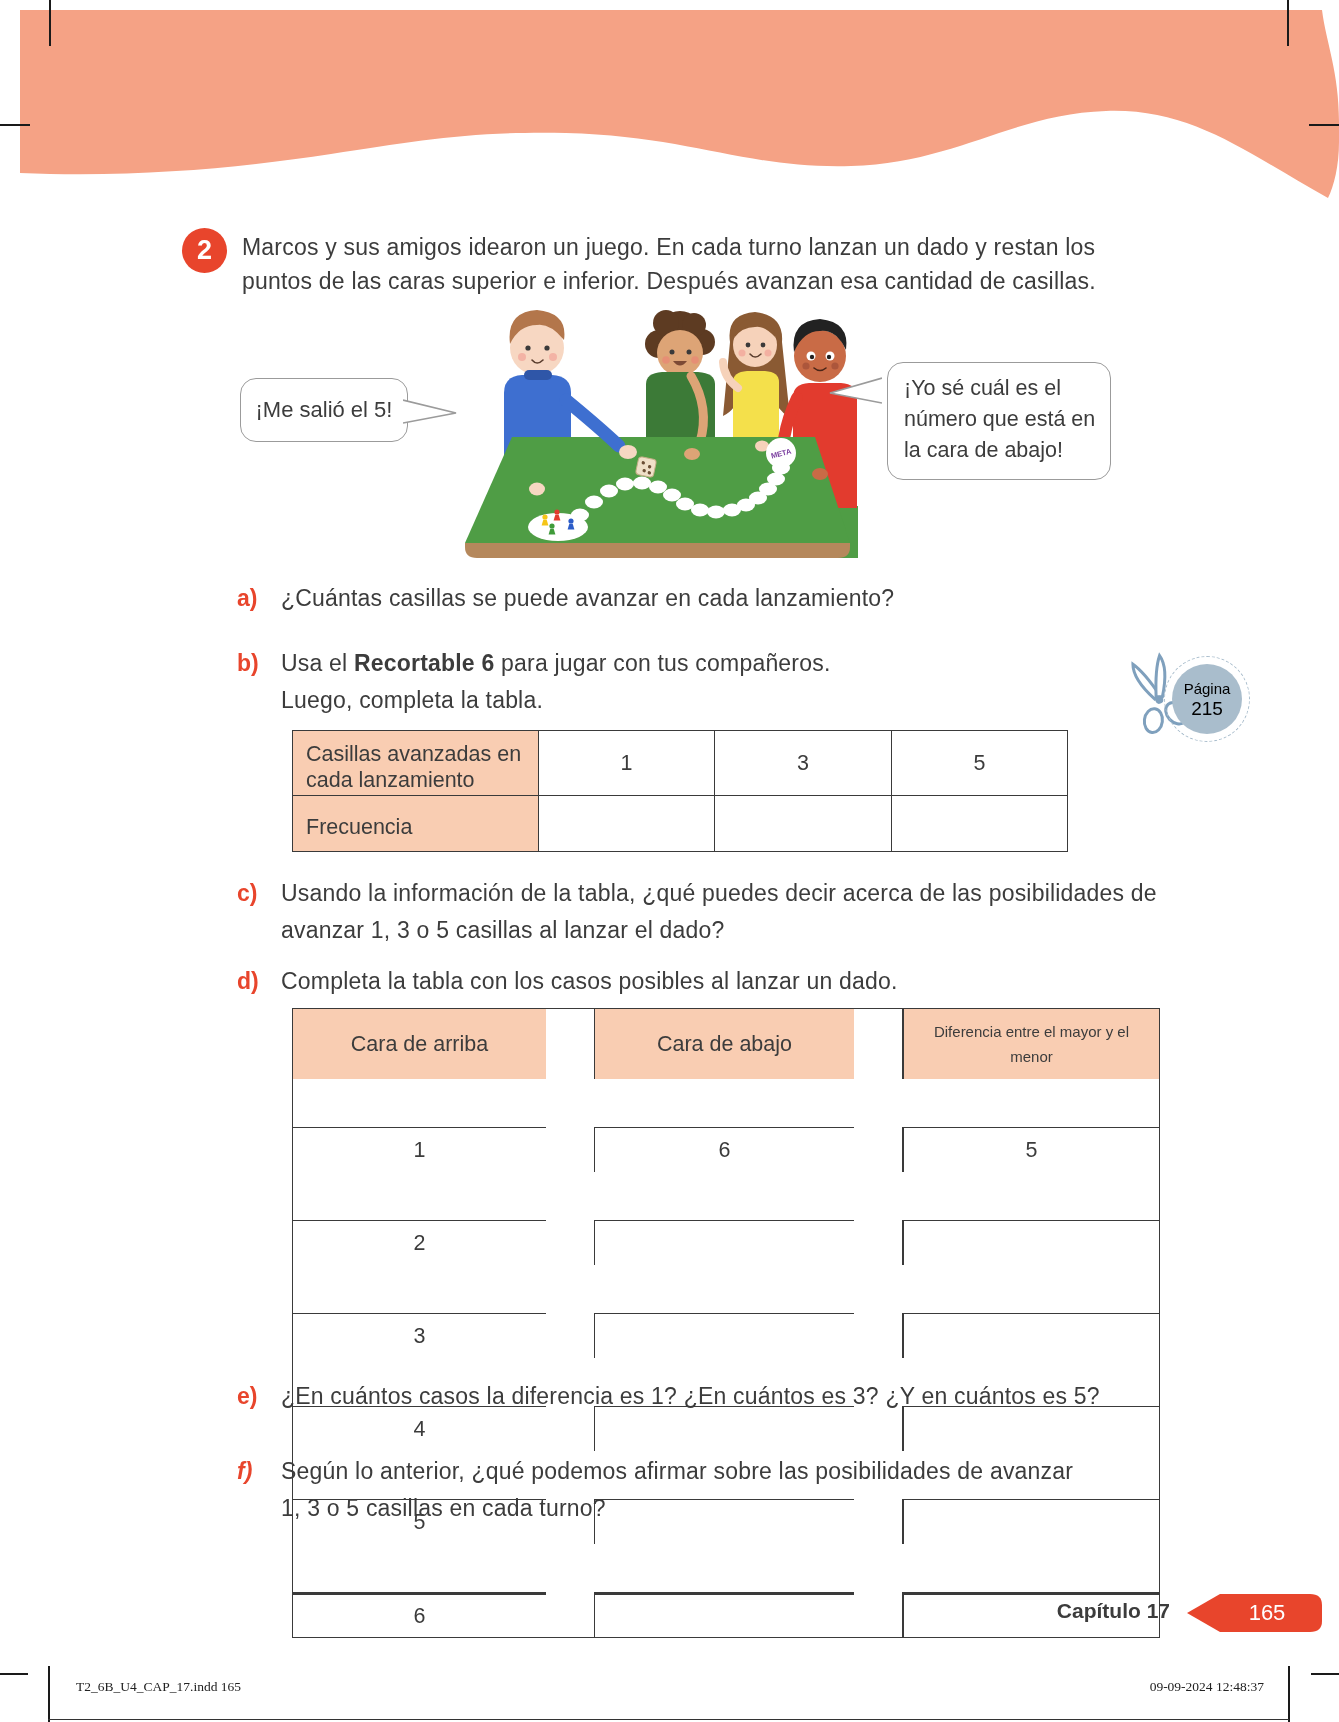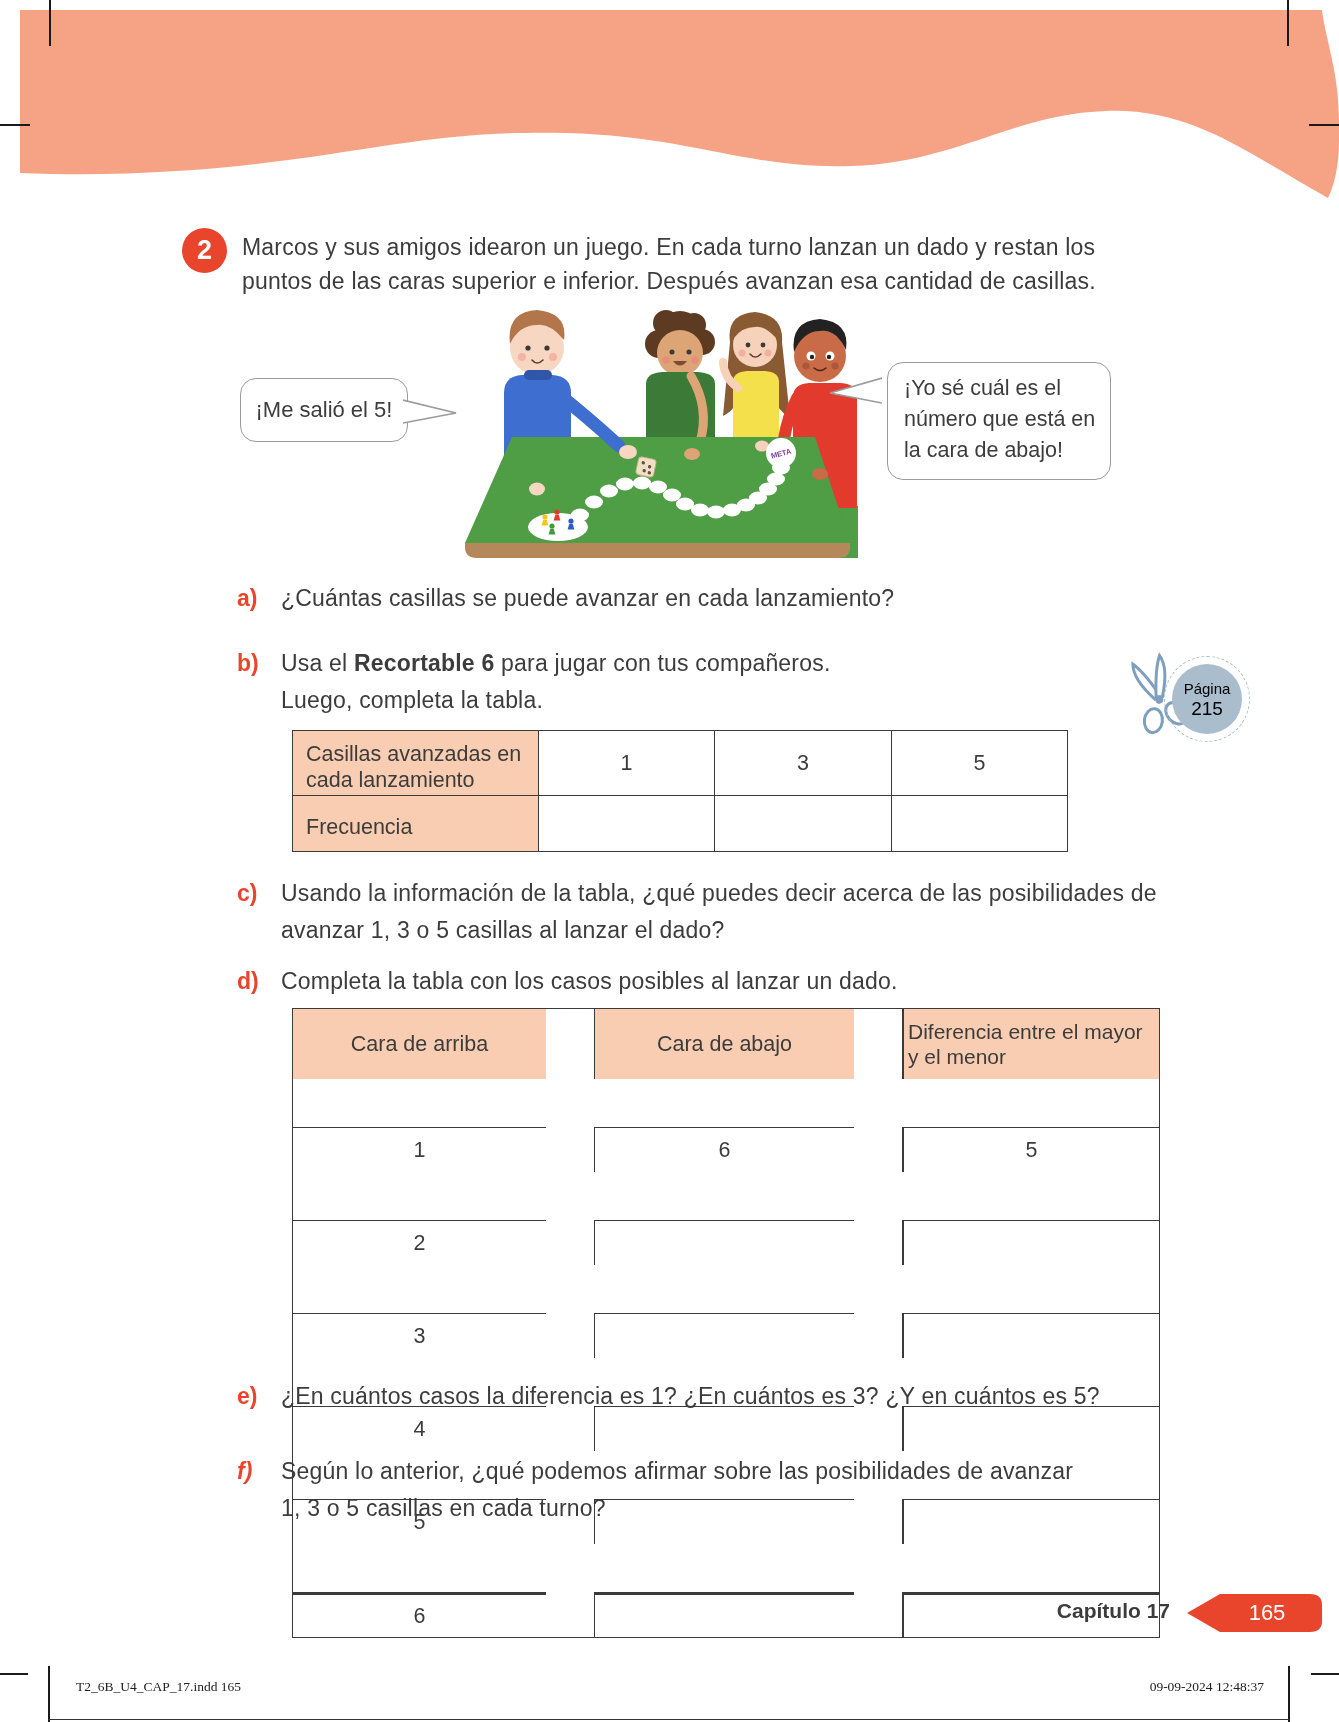--- a/index.html
+++ b/index.html
@@ -24,21 +24,21 @@
   
   .grid{display:grid;border:1.7px solid #3a3a3a;background:#fff;}
   .cell{display:flex;align-items:center;justify-content:center;font-size:21.5px;
     border-left:1.4px solid #3a3a3a;border-top:1.4px solid #3a3a3a;background:#fff;}
   .cell.first-col{border-left:none;}
   .cell.first-row{border-top:none;}
   .cell.hdr{background:#f9cdb2;}
   .cell.left{justify-content:flex-start;padding:7px 10px 0 13px;line-height:26px;}
   .cell.thickL{border-left-width:2.6px;}
   .cell.thickT{border-top-width:3px;}
-  .t2hdr{line-height:25px;font-size:21px;padding:0 4px;}
+  .t2hdr{line-height:25px;text-align:center;font-size:15px;padding:0 16px;}
   
   .cutout-ring{left:1164px;top:656px;width:84px;height:84px;border-radius:50%;
     border:1.7px dashed #a9bdcc;display:flex;align-items:center;justify-content:center;}
   .cutout-circle{width:70px;height:70px;border-radius:50%;background:#a9bdcc;color:#000000;
     display:flex;flex-direction:column;align-items:center;justify-content:center;line-height:20px;}
   .cutout-circle .l1{font-size:15px;}
   .cutout-circle .l2{font-size:19px;}
   
   .chapter{left:985px;top:1599px;width:185px;text-align:right;font-size:21px;color:#3c3c3c;font-weight:bold;}
   .page-tag-text{position:absolute;left:50px;top:7px;width:70px;text-align:center;

